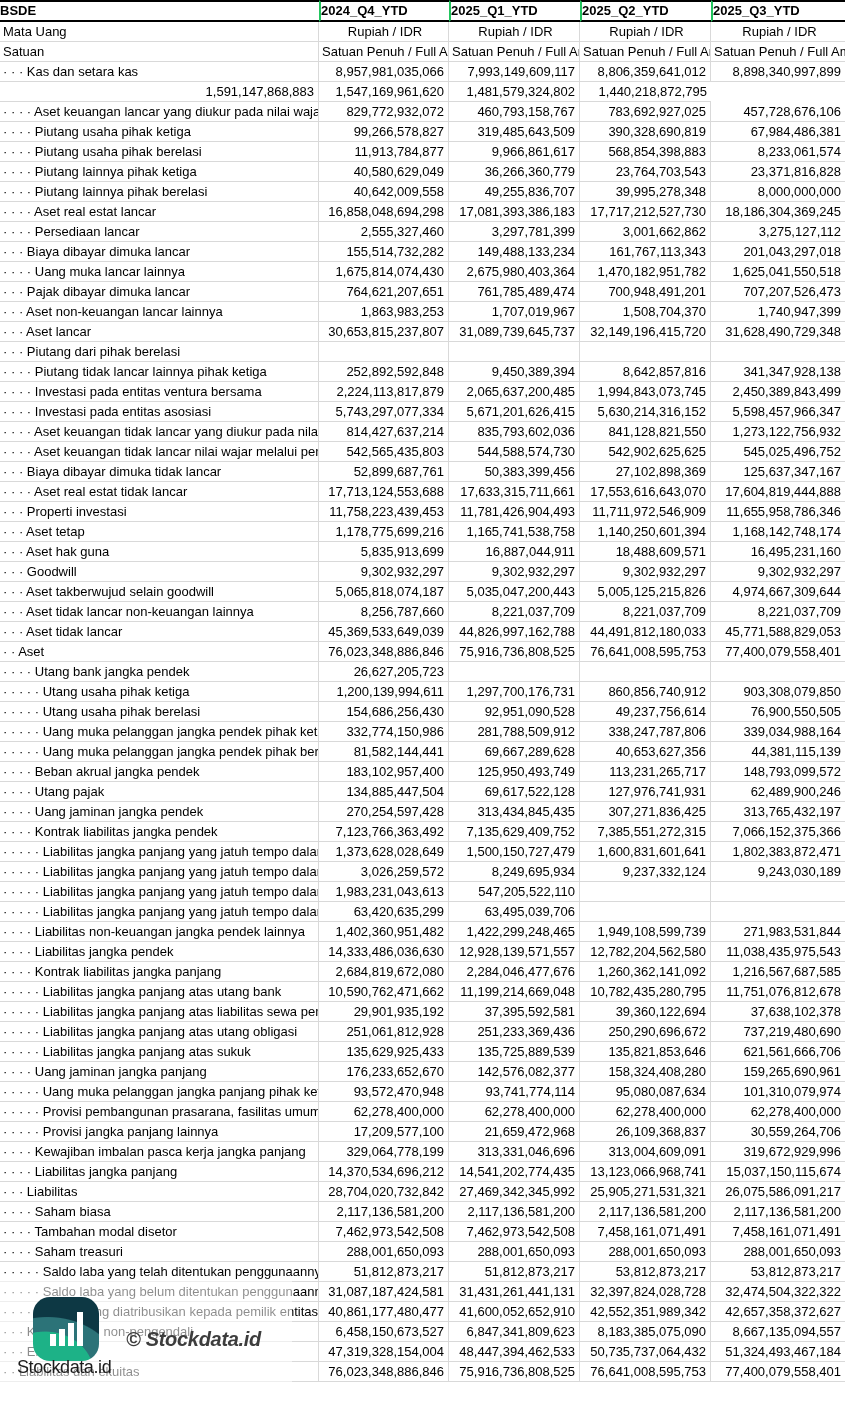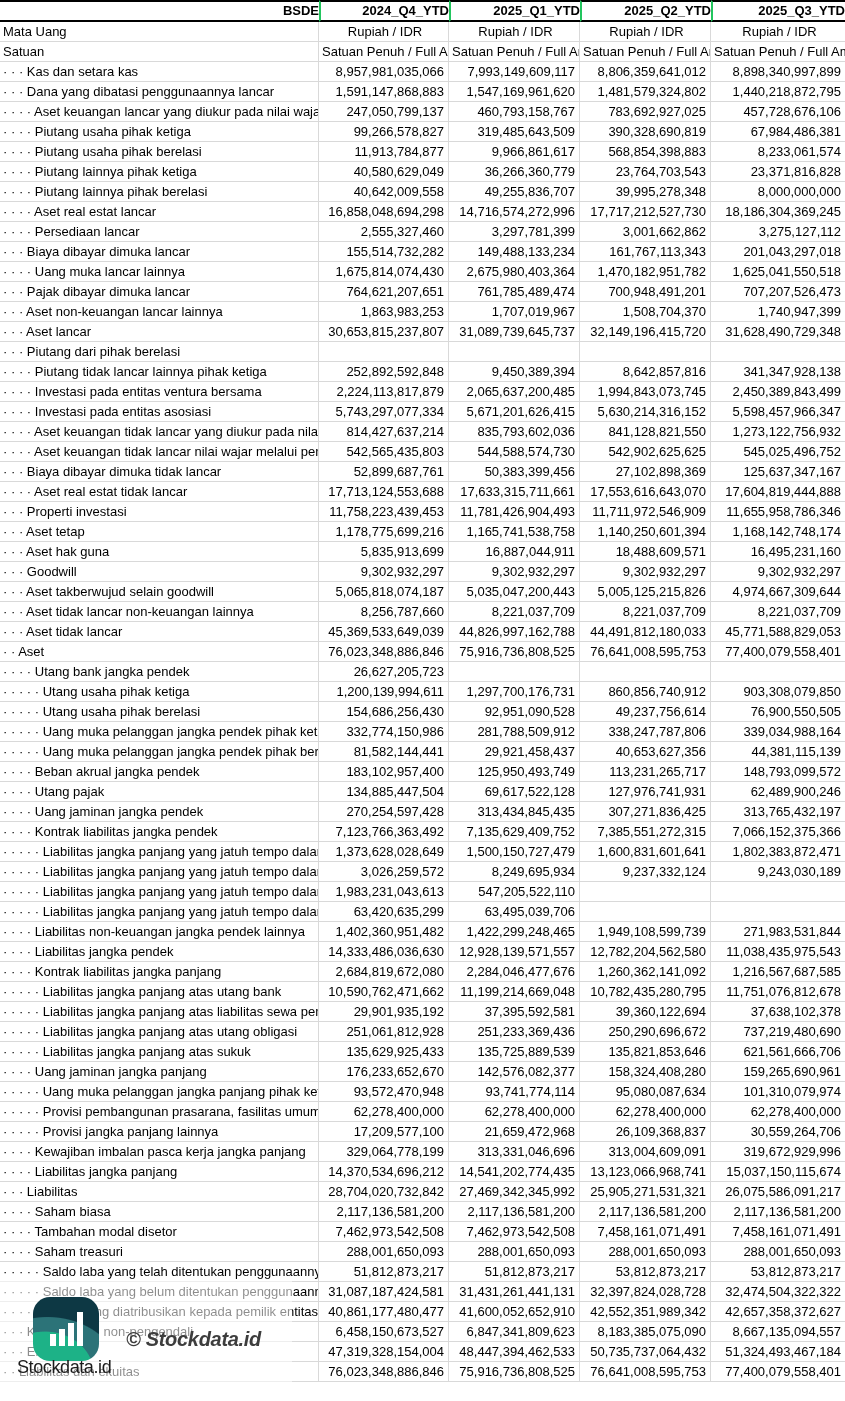--- a/index.html
+++ b/index.html
@@ -14,21 +14,21 @@
     border-right:1px solid #d9d9d9;border-bottom:1px solid #d9d9d9;
     overflow:hidden;white-space:nowrap;
   }
   .cell:last-child{border-right:none;}
   .label{padding-left:3px;text-align:left;}
   .text{padding-left:3px;text-align:center;}
   .num{padding-right:4px;text-align:right;}
   
   .header-row{height:22px;}
   .header-row .cell{
-    height:22px;line-height:18px;font-weight:bold;text-align:right;
+    height:22px;line-height:18px;font-weight:bold;text-align:left;
     border-top:2px solid #000;border-bottom:2px solid #000;border-right:none;
   }
   .header-row .cell + .cell{border-left:2px solid #22c55e;}
   
   .haze{
     position:absolute;left:0;top:1281px;width:292px;height:120px;
     background:rgba(255,255,255,0.55);pointer-events:none;
   }
   .logo-icon{
     position:absolute;left:33px;top:1297px;width:66px;height:64px;
@@ -85,29 +85,28 @@
 
   <div id="table-body">
       <div class="row">
         <div class="cell label">· · · Kas dan setara kas</div>
         <div class="cell num">8,957,981,035,066</div>
         <div class="cell num">7,993,149,609,117</div>
         <div class="cell num">8,806,359,641,012</div>
         <div class="cell num">8,898,340,997,899</div>
       </div>
       <div class="row">
-        <div class="cell label">· · · Dana yang dibatasi penggunaannya lancar</div>
         <div class="cell num">1,591,147,868,883</div>
         <div class="cell num">1,547,169,961,620</div>
         <div class="cell num">1,481,579,324,802</div>
         <div class="cell num">1,440,218,872,795</div>
       </div>
       <div class="row">
         <div class="cell label">· · · · Aset keuangan lancar yang diukur pada nilai wajar melalui laba rugi</div>
-        <div class="cell num">247,050,799,137</div>
+        <div class="cell num">829,772,932,072</div>
         <div class="cell num">460,793,158,767</div>
         <div class="cell num">783,692,927,025</div>
         <div class="cell num">457,728,676,106</div>
       </div>
       <div class="row">
         <div class="cell label">· · · · Piutang usaha pihak ketiga</div>
         <div class="cell num">99,266,578,827</div>
         <div class="cell num">319,485,643,509</div>
         <div class="cell num">390,328,690,819</div>
         <div class="cell num">67,984,486,381</div>
@@ -129,21 +128,21 @@
       <div class="row">
         <div class="cell label">· · · · Piutang lainnya pihak berelasi</div>
         <div class="cell num">40,642,009,558</div>
         <div class="cell num">49,255,836,707</div>
         <div class="cell num">39,995,278,348</div>
         <div class="cell num">8,000,000,000</div>
       </div>
       <div class="row">
         <div class="cell label">· · · · Aset real estat lancar</div>
         <div class="cell num">16,858,048,694,298</div>
-        <div class="cell num">14,716,574,272,996</div>
+        <div class="cell num">17,081,393,386,183</div>
         <div class="cell num">17,717,212,527,730</div>
         <div class="cell num">18,186,304,369,245</div>
       </div>
       <div class="row">
         <div class="cell label">· · · · Persediaan lancar</div>
         <div class="cell num">2,555,327,460</div>
         <div class="cell num">3,297,781,399</div>
         <div class="cell num">3,001,662,862</div>
         <div class="cell num">3,275,127,112</div>
       </div>
@@ -318,21 +317,21 @@
       <div class="row">
         <div class="cell label">· · · · · Uang muka pelanggan jangka pendek pihak ketiga</div>
         <div class="cell num">332,774,150,986</div>
         <div class="cell num">281,788,509,912</div>
         <div class="cell num">338,247,787,806</div>
         <div class="cell num">339,034,988,164</div>
       </div>
       <div class="row">
         <div class="cell label">· · · · · Uang muka pelanggan jangka pendek pihak berelasi</div>
         <div class="cell num">81,582,144,441</div>
-        <div class="cell num">29,921,458,437</div>
+        <div class="cell num">69,667,289,628</div>
         <div class="cell num">40,653,627,356</div>
         <div class="cell num">44,381,115,139</div>
       </div>
       <div class="row">
         <div class="cell label">· · · · Beban akrual jangka pendek</div>
         <div class="cell num">183,102,957,400</div>
         <div class="cell num">125,950,493,749</div>
         <div class="cell num">113,231,265,717</div>
         <div class="cell num">148,793,099,572</div>
       </div>

